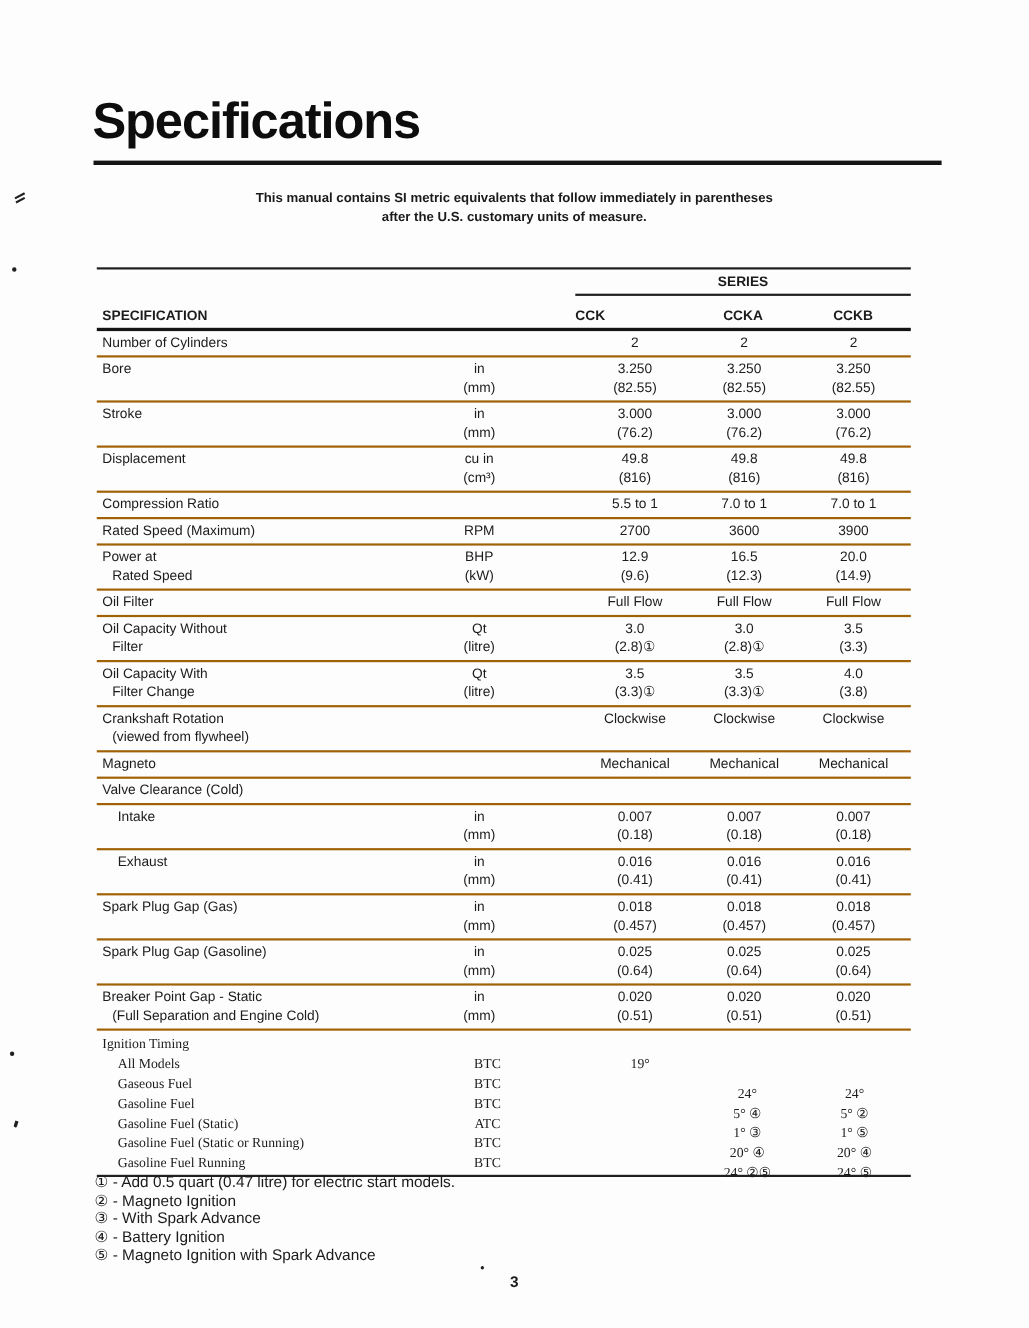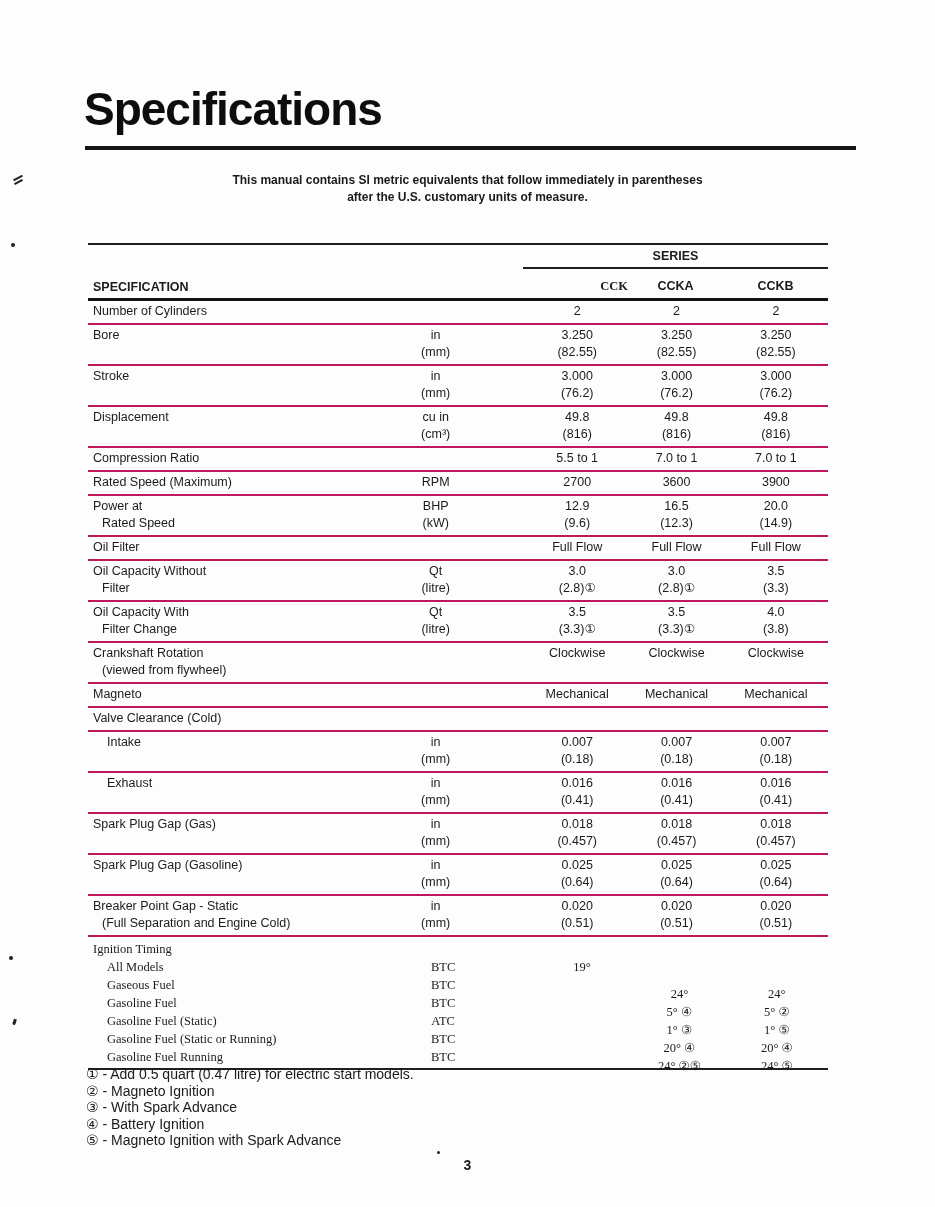--- a/index.html
+++ b/index.html
@@ -17,24 +17,24 @@
     position:absolute;left:0;top:172px;width:935px;text-align:center;
     font-size:12px;font-weight:bold;line-height:17px;color:#1a1a1a;
   }
   #spec-table{position:absolute;left:88px;top:243px;width:740px;font-size:12.5px;}
   .thead{position:relative;height:53px;border-top:2px solid #1e1e1e;border-bottom:3px solid #141414;font-weight:bold;}
   .h-spec{position:absolute;left:5px;bottom:4px;}
   .h-unit{position:absolute;left:255px;width:180px;bottom:4px;text-align:center;line-height:16px;}
   .h-series{position:absolute;left:435px;width:305px;top:4px;text-align:center;}
   .h-series-rule{position:absolute;left:435px;width:305px;top:22px;height:2px;background:#1e1e1e;}
   .h-models{position:absolute;left:435px;bottom:4px;width:305px;display:flex;}
-  .h-models .m1{width:105px;text-align:right;font-family:Liberation Serif, serif;}
+  .h-models .m1{width:105px;text-align:left;}
   .h-models .m2{width:95px;text-align:center;}
   .h-models .m3{width:105px;text-align:center;}
-  .trow{display:flex;border-bottom:2px solid #be185d;padding:2px 0 3px;}
+  .trow{display:flex;border-bottom:2px solid #a16207;padding:2px 0 3px;}
   .c{line-height:17px;}
   .c.label{width:255px;padding-left:5px;}
   .c.label .l2{padding-left:9px;}
   .trow.indent .c.label .l1{padding-left:14px;}
   .c.unit{width:180px;text-align:center;}
   .c.cck{width:105px;text-align:center;}
   .c.ccka{width:95px;text-align:center;}
   .c.cckb{width:105px;text-align:center;}
   
   .ign-block{border-bottom:2px solid #1f1f1f;padding:3px 0 2px;font-family:Liberation Serif, serif;}

